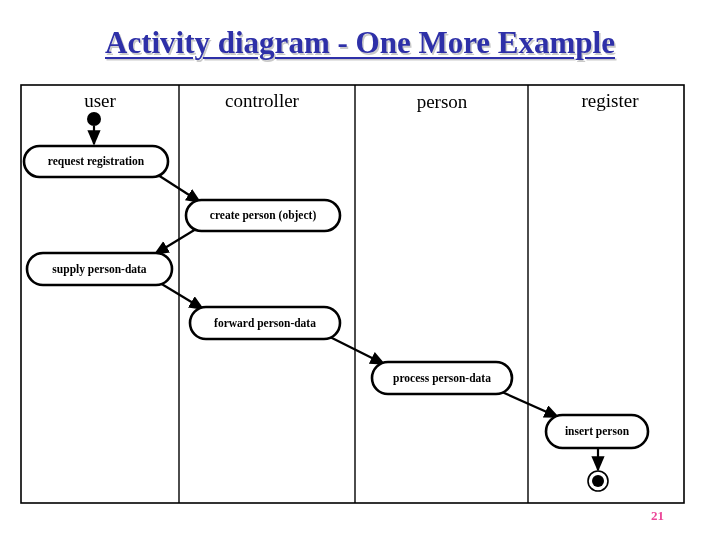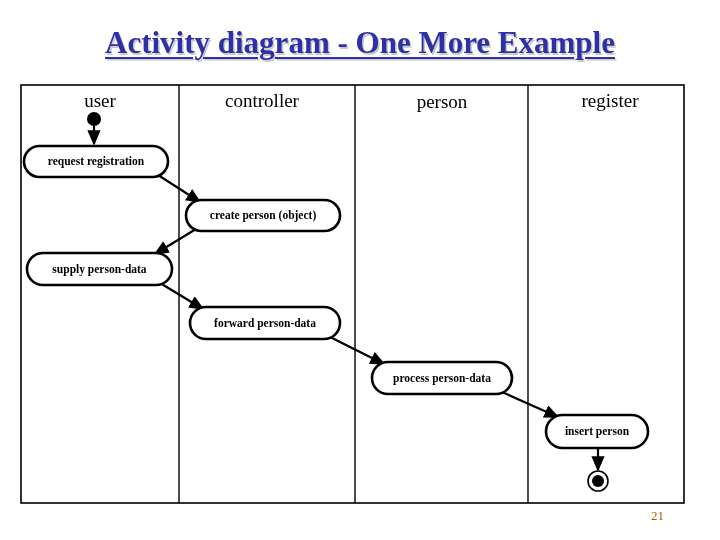--- a/index.html
+++ b/index.html
@@ -91,21 +91,22 @@
     stroke: #000000;
     stroke-width: 1.6;
   }
   
   #page-number {
     position: absolute;
     right: 20px;
     top: 508px;
     font-family: "Liberation Serif", "DejaVu Serif", serif;
     font-size: 13px;
-    color: #a16207;
+    color: #ec4899;
+    font-weight: bold;
   }
 </style>
 </head>
 <body>
 
 <div id="slide">
 
   <div id="slide-title">Activity diagram - One More Example</div>
 
   <svg id="diagram" viewBox="0 0 720 540">

